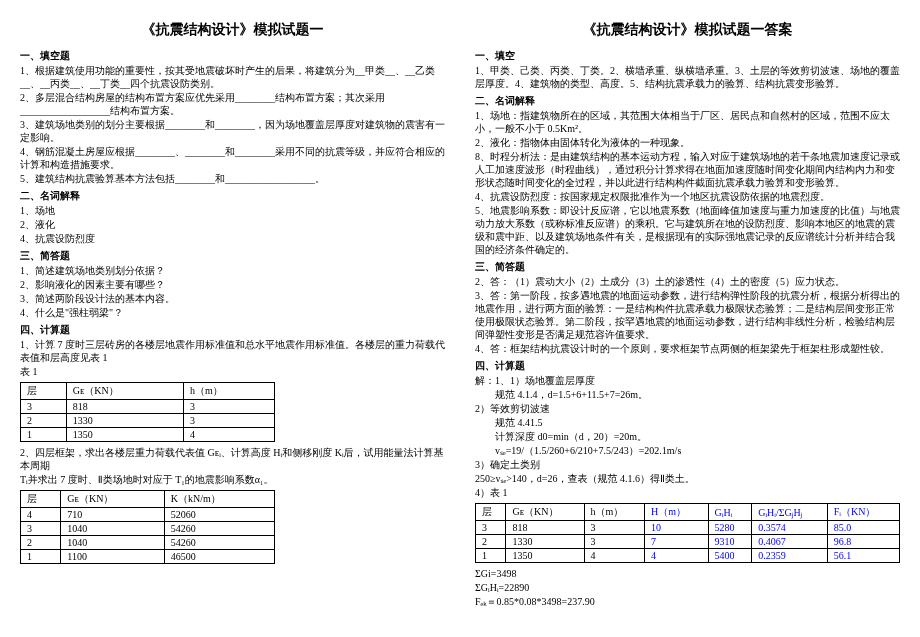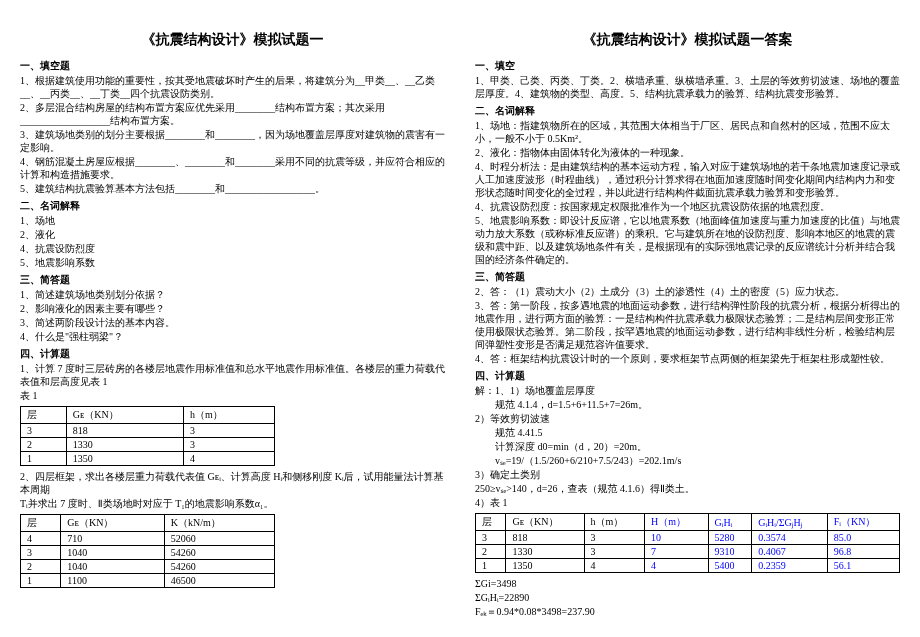--- a/index.html
+++ b/index.html
@@ -1,18 +1,18 @@
 <!DOCTYPE html>
 <html><head>
 <meta charset="utf-8">
 <style>
 body { font-family: "SimSun", "Microsoft YaHei", serif; font-size: 10px; margin: 0; padding: 20px; background: #fff; color: #000; }
 .page { display: flex; gap: 30px; max-width: 920px; margin: 0 auto; }
 .col { flex: 1; min-width: 0; }
-h1 { font-size: 14px; text-align: center; font-weight: bold; margin: 11px 0 10px 0; }
+h1 { font-size: 14px; text-align: center; font-weight: bold; margin: 1px 0 10px 0; }
 .section-title { margin: 4px 0 2px 0; font-weight: bold; }
 p { margin: 1px 0; line-height: 1.3; }
 table { border-collapse: collapse; margin: 4px 0; }
 td, th { border: 1px solid #000; padding: 1px 6px; font-size: 10px; text-align: left; font-weight: normal; }
 th { font-weight: normal; }
 .blue { color: #0000ff; }
 .indent { padding-left: 20px; }
 </style>
 </head>
 <body>
@@ -23,21 +23,20 @@
     <p class="section-title">一、填空题</p>
     <p>1、根据建筑使用功能的重要性，按其受地震破坏时产生的后果，将建筑分为__甲类__、__乙类__、__丙类__、__丁类__四个抗震设防类别。</p>
     <p>2、多层混合结构房屋的结构布置方案应优先采用________结构布置方案；其次采用__________________结构布置方案。</p>
     <p>3、建筑场地类别的划分主要根据________和________，因为场地覆盖层厚度对建筑物的震害有一定影响。</p>
     <p>4、钢筋混凝土房屋应根据________、________和________采用不同的抗震等级，并应符合相应的计算和构造措施要求。</p>
     <p>5、建筑结构抗震验算基本方法包括________和__________________。</p>
     <p class="section-title">二、名词解释</p>
     <p>1、场地</p>
     <p>2、液化</p>
     <p>4、抗震设防烈度</p>
-    <p>5、地震影响系数</p>
     <p class="section-title">三、简答题</p>
     <p>1、简述建筑场地类别划分依据？</p>
     <p>2、影响液化的因素主要有哪些？</p>
     <p>3、简述两阶段设计法的基本内容。</p>
     <p>4、什么是"强柱弱梁"？</p>
     <p class="section-title">四、计算题</p>
     <p>1、计算 7 度时三层砖房的各楼层地震作用标准值和总水平地震作用标准值。各楼层的重力荷载代表值和层高度见表 1</p>
     <p>表 1</p>
     <table style="width:60%">
       <tbody>
@@ -96,21 +95,21 @@
       </table>
   </div>
 
   <div class="col">
     <h1>《抗震结构设计》模拟试题一答案</h1>
     <p class="section-title">一、填空</p>
     <p>1、甲类、己类、丙类、丁类。2、横墙承重、纵横墙承重。3、土层的等效剪切波速、场地的覆盖层厚度。4、建筑物的类型、高度。5、结构抗震承载力的验算、结构抗震变形验算。</p>
     <p class="section-title">二、名词解释</p>
     <p>1、场地：指建筑物所在的区域，其范围大体相当于厂区、居民点和自然村的区域，范围不应太小，一般不小于 0.5Km²。</p>
     <p>2、液化：指物体由固体转化为液体的一种现象。</p>
-    <p>4、时程分析法：是由建筑结构的基本运动方程，输入对应于建筑场地的若干条地震加速度记录或人工加速度波形（时程曲线），通过积分计算求得在地面加速度随时间变化期间内结构内力和变形状态随时间变化的全过程，并以此进行结构构件截面抗震承载力验算和变形验算。</p>
+    <p>8、时程分析法：是由建筑结构的基本运动方程，输入对应于建筑场地的若干条地震加速度记录或人工加速度波形（时程曲线），通过积分计算求得在地面加速度随时间变化期间内结构内力和变形状态随时间变化的全过程，并以此进行结构构件截面抗震承载力验算和变形验算。</p>
     <p>4、抗震设防烈度：按国家规定权限批准作为一个地区抗震设防依据的地震烈度。</p>
     <p>5、地震影响系数：即设计反应谱，它以地震系数（地面峰值加速度与重力加速度的比值）与地震动力放大系数（或称标准反应谱）的乘积。它与建筑所在地的设防烈度、影响本地区的地震的震级和震中距、以及建筑场地条件有关，是根据现有的实际强地震记录的反应谱统计分析并结合我国的经济条件确定的。</p>
     <p class="section-title">三、简答题</p>
     <p>2、答：（1）震动大小（2）土成分（3）土的渗透性（4）土的密度（5）应力状态。</p>
     <p>3、答：第一阶段，按多遇地震的地面运动参数，进行结构弹性阶段的抗震分析，根据分析得出的地震作用，进行两方面的验算：一是结构构件抗震承载力极限状态验算；二是结构层间变形正常使用极限状态验算。第二阶段，按罕遇地震的地面运动参数，进行结构非线性分析，检验结构层间弹塑性变形是否满足规范容许值要求。</p>
     <p>4、答：框架结构抗震设计时的一个原则，要求框架节点两侧的框架梁先于框架柱形成塑性铰。</p>
     <p class="section-title">四、计算题</p>
     <p>解：1、1）场地覆盖层厚度</p>
     <p class="indent">规范 4.1.4，d=1.5+6+11.5+7=26m。</p>
     <p>2）等效剪切波速</p>
@@ -155,15 +154,15 @@
         <td>4</td>
         <td class="blue">4</td>
         <td class="blue">5400</td>
         <td class="blue">0.2359</td>
         <td class="blue">56.1</td>
       </tr>
     </tbody>
       </table>
     <p>ΣGi=3498</p>
     <p>ΣGᵢHᵢ=22890</p>
-    <p>Fₑₖ＝0.94*0.08*3498=237.90</p>
+    <p>Fₑₖ＝0.85*0.08*3498=237.90</p>
   </div>
 </div>
 
 </body></html>

